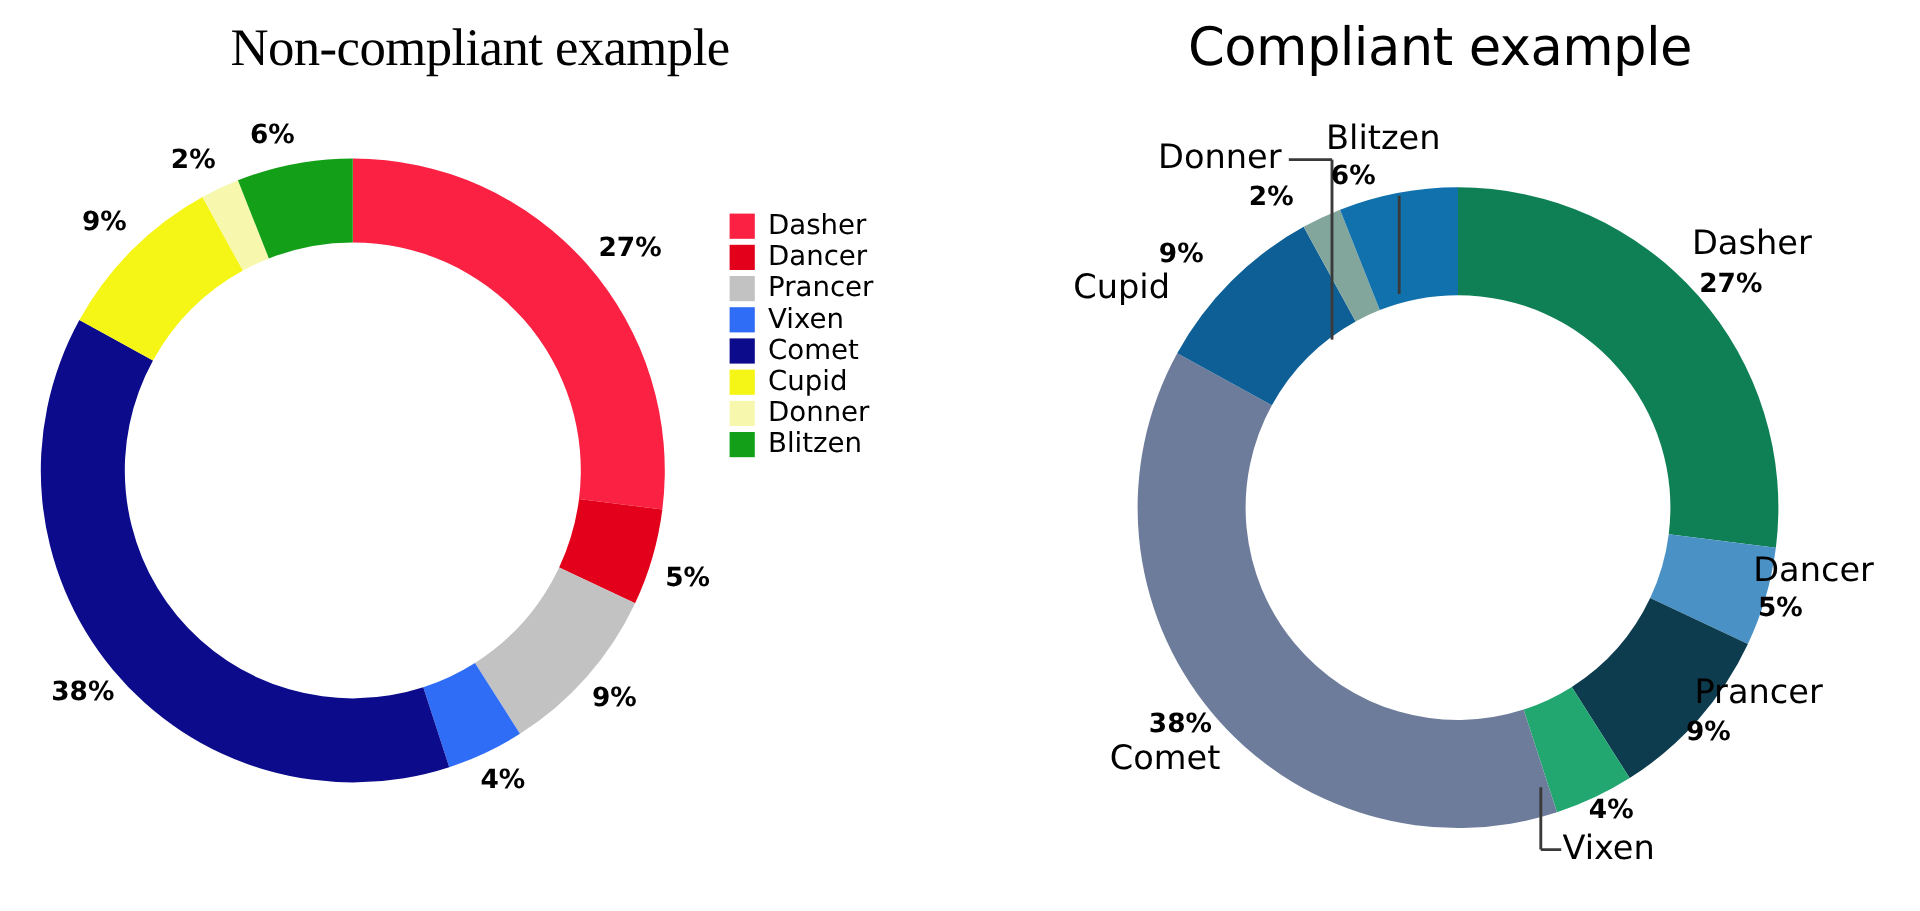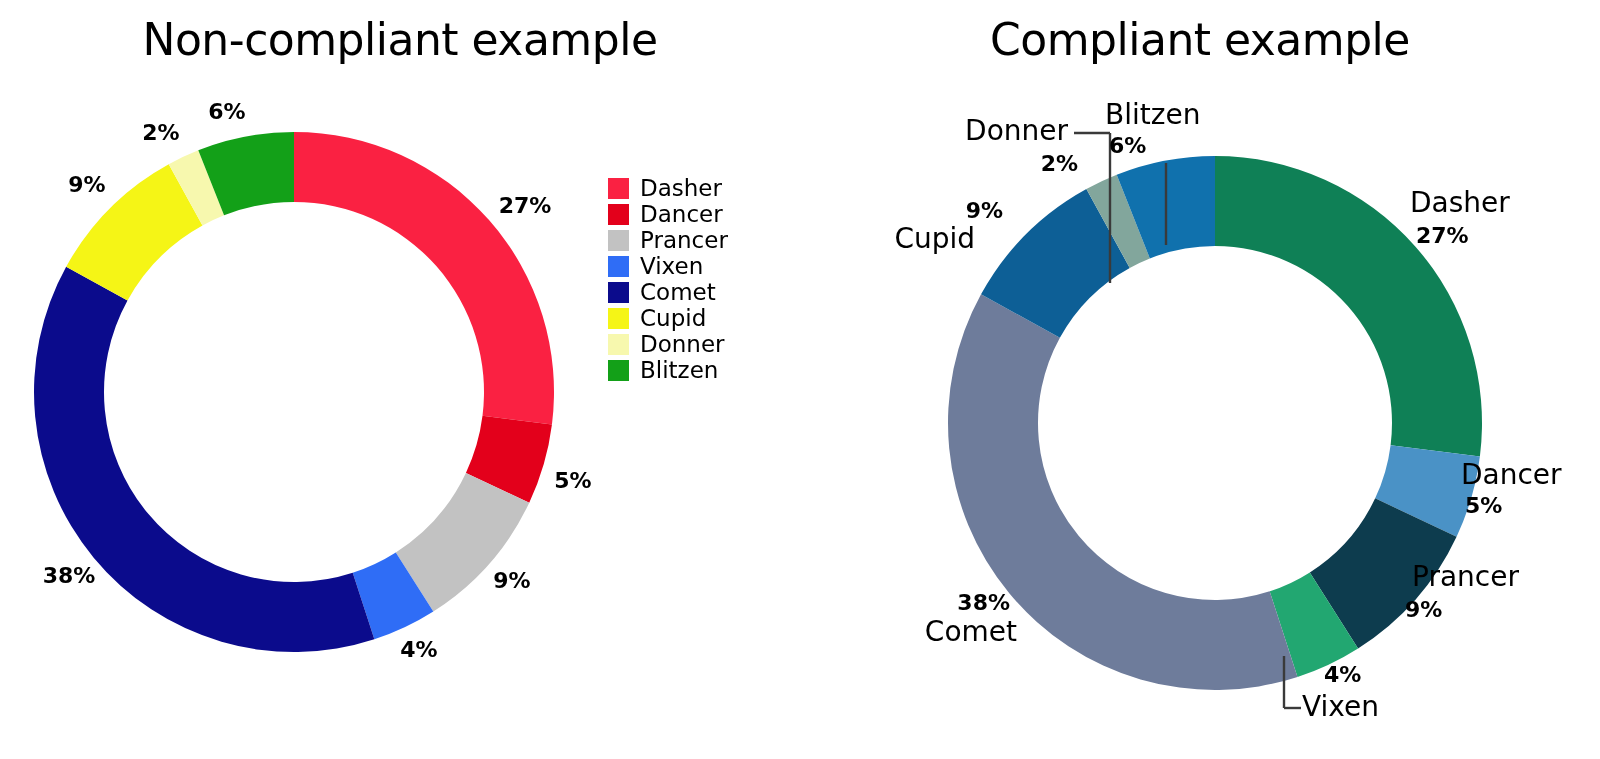--- a/index.html
+++ b/index.html
@@ -31,21 +31,21 @@
     position: absolute;
     top: 14px;
     width: 100%;
     text-align: center;
     font-size: 44px;
     font-weight: 400;
     letter-spacing: -0.5px;
     font-family: "DejaVu Sans", "Liberation Sans", sans-serif;
     white-space: nowrap;
   }
-  #panel-noncompliant .panel-title { padding-right: 445px; }
+  #panel-noncompliant .panel-title { padding-right: 445px; font-family: Liberation Serif, serif; }
   #panel-compliant   .panel-title { padding-right: 165px; }
 
   svg.donut {
     position: absolute;
     left: 0;
     top: 0;
     width: 800px;
     height: 759px;
     overflow: visible;
   }

